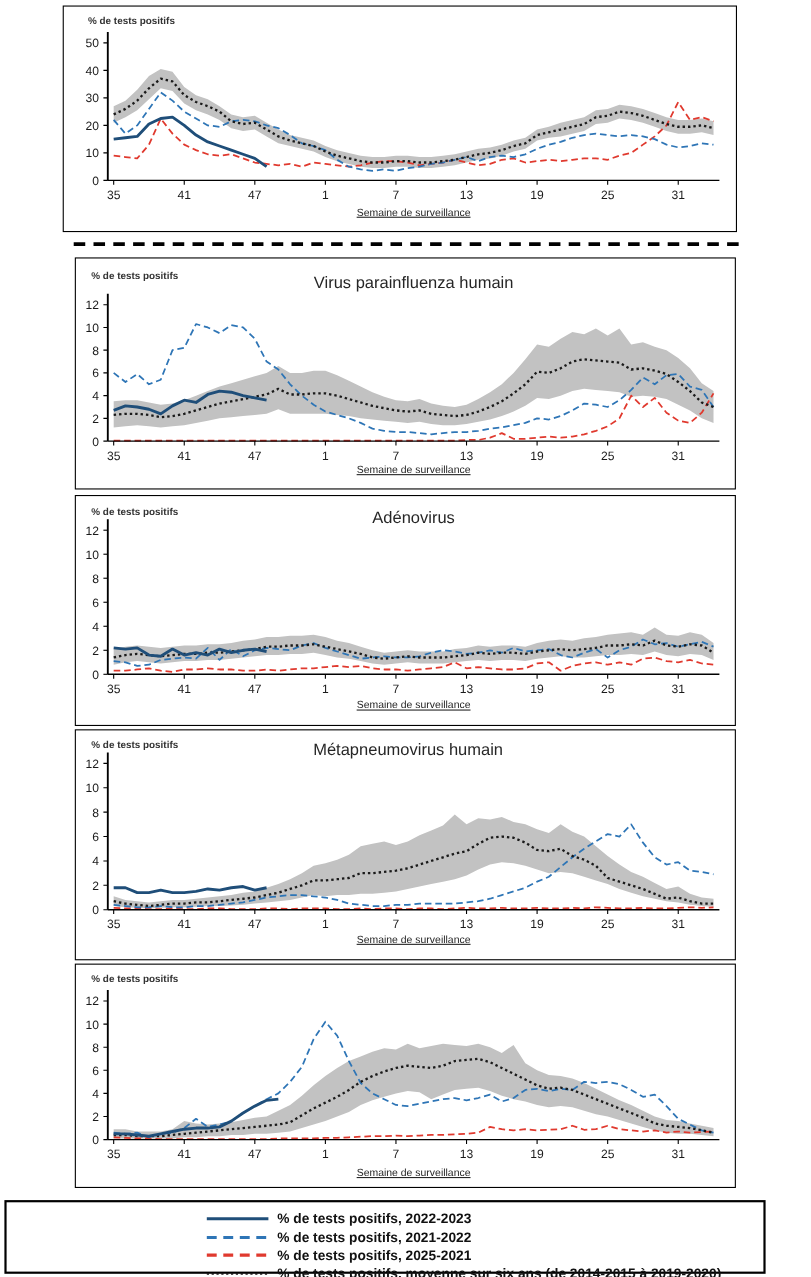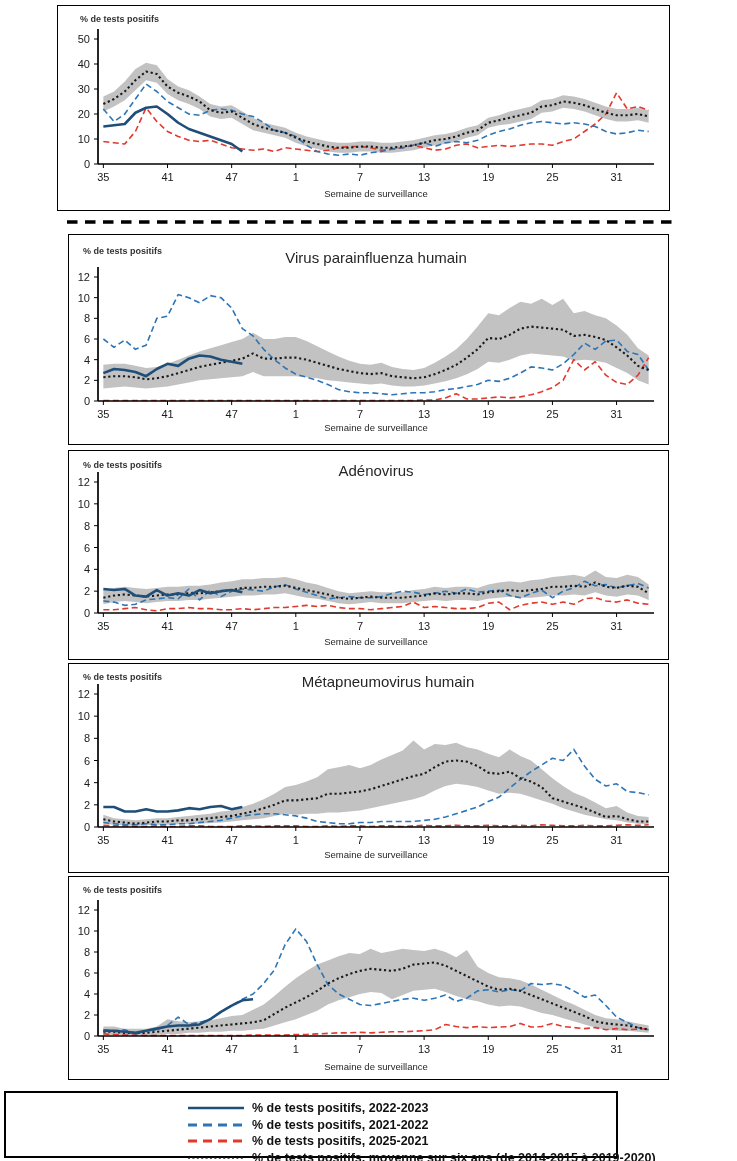--- a/index.html
+++ b/index.html
@@ -2,24 +2,24 @@
 <html><head>
 <meta charset="utf-8">
 <style>
   html,body{margin:0;padding:0;background:#fff;}
   #figure{position:relative;width:737px;height:1161px;background:#fff;
     font-family:"Liberation Sans",sans-serif;overflow:hidden;}
   .panel{position:absolute;background:#fff;border:1px solid #000;box-sizing:border-box;}
   .panel svg.plot{position:absolute;left:0;top:0;}
   .ylab{position:absolute;font-size:9px;font-weight:700;color:#333;letter-spacing:0;}
   .ctitle{position:absolute;text-align:center;font-size:15px;color:#262626;}
-  .xlab{position:absolute;text-align:center;font-size:9.5px;color:#262626;}
+  .xlab{position:absolute;text-align:center;font-size:9.5px;color:#262626;text-decoration:underline;}
   .tick{font-size:11px;fill:#1a1a1a;font-family:"Liberation Sans",sans-serif;}
   #separator{position:absolute;left:0;}
-  #legendbox{position:absolute;left:4px;top:1091px;width:614px;height:67px;
+  #legendbox{position:absolute;left:4px;top:1091px;width:692px;height:67px;
     border:2px solid #000;box-sizing:border-box;background:#fff;}
   .lrow{display:flex;align-items:center;height:16px;margin-left:180px;margin-top:0.5px;}
   .lrow svg{flex:0 0 auto;}
   .llabel{font-size:12.5px;font-weight:700;color:#111;margin-left:6px;white-space:nowrap;}
 </style>
 </head>
 <body>
 
 <div id="figure">
 
@@ -201,21 +201,21 @@
         <line x1="355.1153846153846" y1="163" x2="355.1153846153846" y2="167" stroke="#000000" stroke-width="1"></line>
         <text x="355.1153846153846" y="180" text-anchor="middle" class="tick">13</text>
         <line x1="419.2692307692307" y1="163" x2="419.2692307692307" y2="167" stroke="#000000" stroke-width="1"></line>
         <text x="419.2692307692307" y="180" text-anchor="middle" class="tick">19</text>
         <line x1="483.4230769230769" y1="163" x2="483.4230769230769" y2="167" stroke="#000000" stroke-width="1"></line>
         <text x="483.4230769230769" y="180" text-anchor="middle" class="tick">25</text>
         <line x1="547.5769230769231" y1="163" x2="547.5769230769231" y2="167" stroke="#000000" stroke-width="1"></line>
         <text x="547.5769230769231" y="180" text-anchor="middle" class="tick">31</text>
       </svg>
     <div class="ylab" style="left:14px;top:8px">% de tests positifs</div>
-    <div class="ctitle" style="left:41px;top:9px;width:556px">Métapneumovirus humain</div>
+    <div class="ctitle" style="left:24px;top:9px;width:556px">Métapneumovirus humain</div>
     <div class="xlab" style="left:29px;bottom:12px;width:556px">Semaine de surveillance</div>
   </section>
 
   <section class="panel" style="left:68px;top:876px;width:601px;height:204px">
     <svg class="plot" width="601" height="204" viewBox="0 0 601 204">
         <polygon points="34.34615384615385,149.55 45.03846153846153,149.55 55.730769230769226,151.65 66.42307692307692,151.65 77.11538461538461,151.65 87.8076923076923,149.55 98.5,142.2 109.1923076923077,144.3 119.88461538461537,145.35 130.57692307692307,144.3 141.26923076923077,143.25 151.96153846153845,141.15 162.65384615384613,139.05 173.34615384615384,138 184.03846153846152,132.75 194.73076923076923,127.5 205.4230769230769,119.1 216.1153846153846,109.65 226.8076923076923,101.25 237.5,93.89999999999999 248.19230769230768,87.60000000000001 258.88461538461536,83.4 269.5769230769231,79.2 280.2692307692307,76.05 290.96153846153845,77.1 301.65384615384613,71.85 312.3461538461538,76.05 323.03846153846155,73.95 333.7307692307692,71.85 344.4230769230769,72.9 355.1153846153846,73.95 365.80769230769226,71.85 376.5,75 387.1923076923077,80.25 397.88461538461536,72.9 408.57692307692304,89.7 419.2692307692307,96 429.96153846153845,100.2 440.65384615384613,101.25 451.3461538461538,103.35 462.0384615384615,107.55 472.7307692307692,112.8 483.4230769230769,118.05 494.1153846153846,123.30000000000001 504.80769230769226,127.5 515.5,132.75 526.1923076923076,138 536.8846153846154,141.15 547.5769230769231,142.2 558.2692307692307,144.3 568.9615384615385,146.4 579.6538461538461,148.5 579.6538461538461,155.85 568.9615384615385,154.8 558.2692307692307,153.75 547.5769230769231,153.75 536.8846153846154,152.7 526.1923076923076,150.6 515.5,147.45 504.80769230769226,144.3 494.1153846153846,141.15 483.4230769230769,138 472.7307692307692,135.9 462.0384615384615,132.75 451.3461538461538,129.6 440.65384615384613,128.55 429.96153846153845,129.6 419.2692307692307,127.5 408.57692307692304,124.35 397.88461538461536,122.25 387.1923076923077,119.1 376.5,114.9 365.80769230769226,111.75 355.1153846153846,112.8 344.4230769230769,113.85 333.7307692307692,118.05 323.03846153846155,122.25 312.3461538461538,115.95 301.65384615384613,114.9 290.96153846153845,117 280.2692307692307,120.15 269.5769230769231,123.30000000000001 258.88461538461536,127.5 248.19230769230768,133.8 237.5,138 226.8076923076923,142.2 216.1153846153846,145.35 205.4230769230769,148.5 194.73076923076923,151.65 184.03846153846152,152.7 173.34615384615384,153.75 162.65384615384613,153.75 151.96153846153845,154.8 141.26923076923077,154.8 130.57692307692307,155.85 119.88461538461537,155.85 109.1923076923077,156.9 98.5,156.9 87.8076923076923,157.95 77.11538461538461,157.95 66.42307692307692,157.95 55.730769230769226,157.95 45.03846153846153,157.95 34.34615384615385,157.95" fill="#c2c2c2" stroke="none"></polygon>
         <polyline points="34.34615384615385,156.9 45.03846153846153,157.425 55.730769230769226,157.95 66.42307692307692,157.95 77.11538461538461,158.475 87.8076923076923,158.475 98.5,158.475 109.1923076923077,158.475 119.88461538461537,158.475 130.57692307692307,158.475 141.26923076923077,158.475 151.96153846153845,158.475 162.65384615384613,158.475 173.34615384615384,158.475 184.03846153846152,157.95 194.73076923076923,157.95 205.4230769230769,157.95 216.1153846153846,157.95 226.8076923076923,157.425 237.5,157.425 248.19230769230768,156.9 258.88461538461536,156.375 269.5769230769231,155.85 280.2692307692307,155.85 290.96153846153845,155.325 301.65384615384613,155.85 312.3461538461538,155.325 323.03846153846155,154.8 333.7307692307692,154.8 344.4230769230769,154.275 355.1153846153846,153.75 365.80769230769226,152.7 376.5,147.45 387.1923076923077,149.55 397.88461538461536,150.6 408.57692307692304,149.55 419.2692307692307,150.6 429.96153846153845,150.075 440.65384615384613,149.55 451.3461538461538,146.4 462.0384615384615,150.075 472.7307692307692,149.55 483.4230769230769,146.4 494.1153846153846,149.55 504.80769230769226,150.6 515.5,151.65 526.1923076923076,150.6 536.8846153846154,152.7 547.5769230769231,151.65 558.2692307692307,152.7 568.9615384615385,152.175 579.6538461538461,151.65" fill="none" stroke="#e0392e" stroke-width="1.6" stroke-linejoin="round" stroke-linecap="butt" stroke-dasharray="6 3.5"></polyline>
         <polyline points="34.34615384615385,152.7 45.03846153846153,153.75 55.730769230769226,152.7 66.42307692307692,156.9 77.11538461538461,153.75 87.8076923076923,152.7 98.5,148.5 109.1923076923077,140.1 119.88461538461537,147.45 130.57692307692307,145.35 141.26923076923077,142.2 151.96153846153845,134.85 162.65384615384613,128.55 173.34615384615384,122.25 184.03846153846152,117 194.73076923076923,106.5 205.4230769230769,92.85 216.1153846153846,67.65 226.8076923076923,51.900000000000006 237.5,64.5 248.19230769230768,87.60000000000001 258.88461538461536,107.55 269.5769230769231,117 280.2692307692307,122.25 290.96153846153845,127.5 301.65384615384613,128.55 312.3461538461538,126.44999999999999 323.03846153846155,124.35 333.7307692307692,122.25 344.4230769230769,121.2 355.1153846153846,123.30000000000001 365.80769230769226,121.2 376.5,118.05 387.1923076923077,124.35 397.88461538461536,121.2 408.57692307692304,113.85 419.2692307692307,112.8 429.96153846153845,114.9 440.65384615384613,112.8 451.3461538461538,113.85 462.0384615384615,106.5 472.7307692307692,107.55 483.4230769230769,106.5 494.1153846153846,108.6 504.80769230769226,113.85 515.5,120.15 526.1923076923076,118.05 536.8846153846154,128.55 547.5769230769231,140.1 558.2692307692307,145.35 568.9615384615385,150.6 579.6538461538461,152.7" fill="none" stroke="#2e75b6" stroke-width="1.6" stroke-linejoin="round" stroke-linecap="butt" stroke-dasharray="6 3.5"></polyline>
         <polyline points="34.34615384615385,154.8 45.03846153846153,154.8 55.730769230769226,155.85 66.42307692307692,155.85 77.11538461538461,155.85 87.8076923076923,154.8 98.5,153.75 109.1923076923077,152.7 119.88461538461537,151.65 130.57692307692307,150.6 141.26923076923077,149.55 151.96153846153845,148.5 162.65384615384613,147.45 173.34615384615384,146.4 184.03846153846152,145.35 194.73076923076923,143.25 205.4230769230769,136.95 216.1153846153846,130.65 226.8076923076923,125.4 237.5,120.15 248.19230769230768,113.85 258.88461538461536,106.5 269.5769230769231,101.25 280.2692307692307,97.05 290.96153846153845,93.89999999999999 301.65384615384613,91.8 312.3461538461538,92.85 323.03846153846155,93.89999999999999 333.7307692307692,91.8 344.4230769230769,87.60000000000001 355.1153846153846,86.55 365.80769230769226,85.5 376.5,88.64999999999999 387.1923076923077,93.89999999999999 397.88461538461536,99.15 408.57692307692304,104.4 419.2692307692307,109.65 429.96153846153845,112.8 440.65384615384613,111.75 451.3461538461538,113.85 462.0384615384615,118.05 472.7307692307692,122.25 483.4230769230769,126.44999999999999 494.1153846153846,130.65 504.80769230769226,134.85 515.5,139.05 526.1923076923076,144.3 536.8846153846154,146.4 547.5769230769231,147.45 558.2692307692307,148.5 568.9615384615385,150.6 579.6538461538461,152.7" fill="none" stroke="#1a1a1a" stroke-width="2.1" stroke-linejoin="round" stroke-linecap="butt" stroke-dasharray="2.2 2.7"></polyline>
         <polyline points="34.34615384615385,153.75 45.03846153846153,153.75 55.730769230769226,154.8 66.42307692307692,155.85 77.11538461538461,153.75 87.8076923076923,151.65 98.5,149.55 109.1923076923077,148.5 119.88461538461537,148.5 130.57692307692307,147.45 141.26923076923077,142.2 151.96153846153845,134.85 162.65384615384613,128.55 173.34615384615384,123.30000000000001 184.03846153846152,122.25" fill="none" stroke="#1f4e79" stroke-width="2.6" stroke-linejoin="round" stroke-linecap="butt"></polyline>

